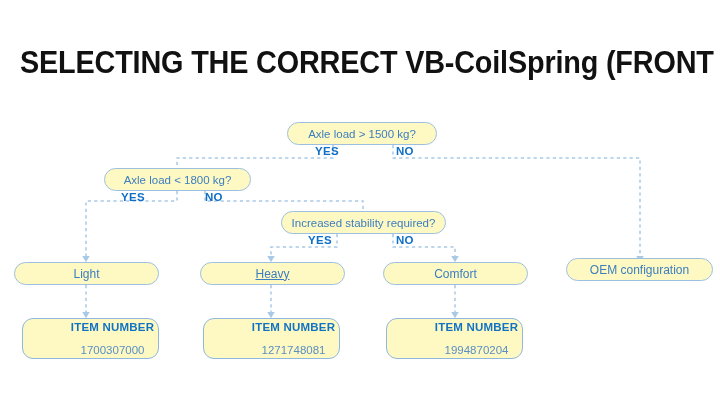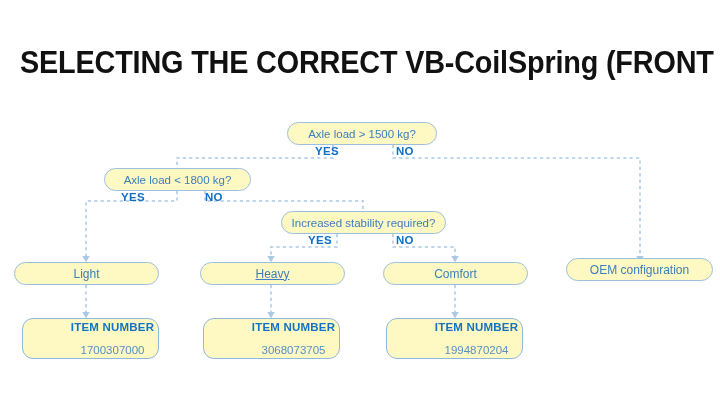--- a/index.html
+++ b/index.html
@@ -170,18 +170,18 @@
 <div class="node result" id="res-heavy">Heavy</div>
 <div class="node result" id="res-comfort">Comfort</div>
 <div class="node result" id="res-oem">OEM configuration</div>
 
 <div class="node item" id="item-1">
   <span class="item-title">ITEM NUMBER</span>
   <span class="item-value">1700307000</span>
 </div>
 <div class="node item" id="item-2">
   <span class="item-title">ITEM NUMBER</span>
-  <span class="item-value">3068073705</span>
+  <span class="item-value">1271748081</span>
 </div>
 <div class="node item" id="item-3">
   <span class="item-title">ITEM NUMBER</span>
   <span class="item-value">1994870204</span>
 </div>
 
 </body></html>

